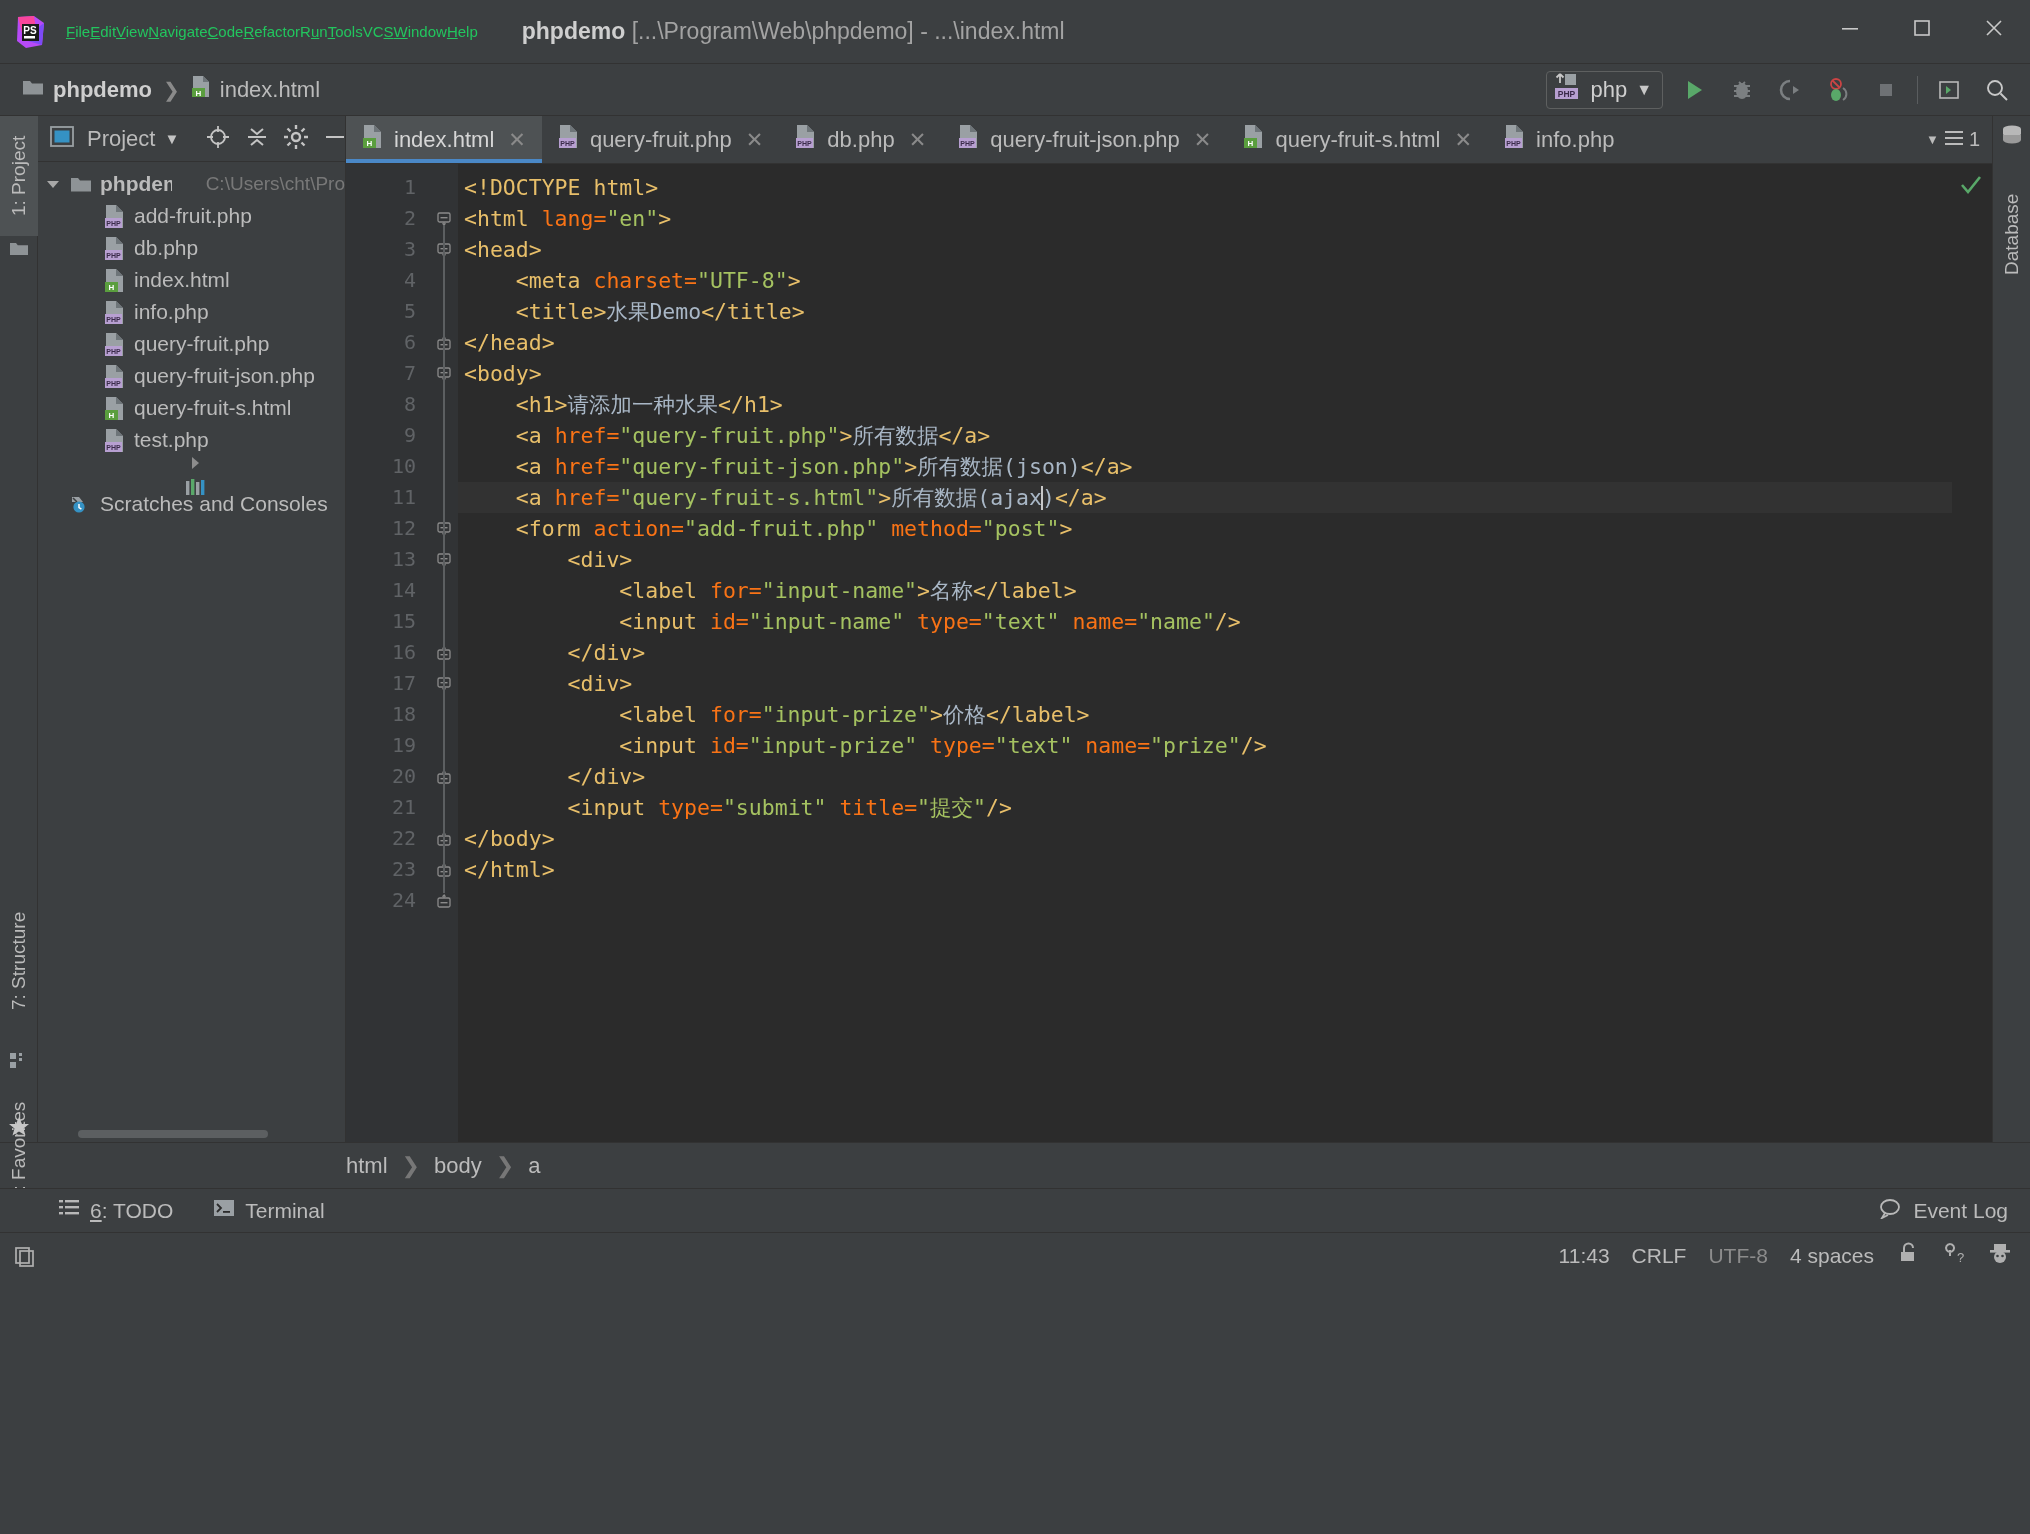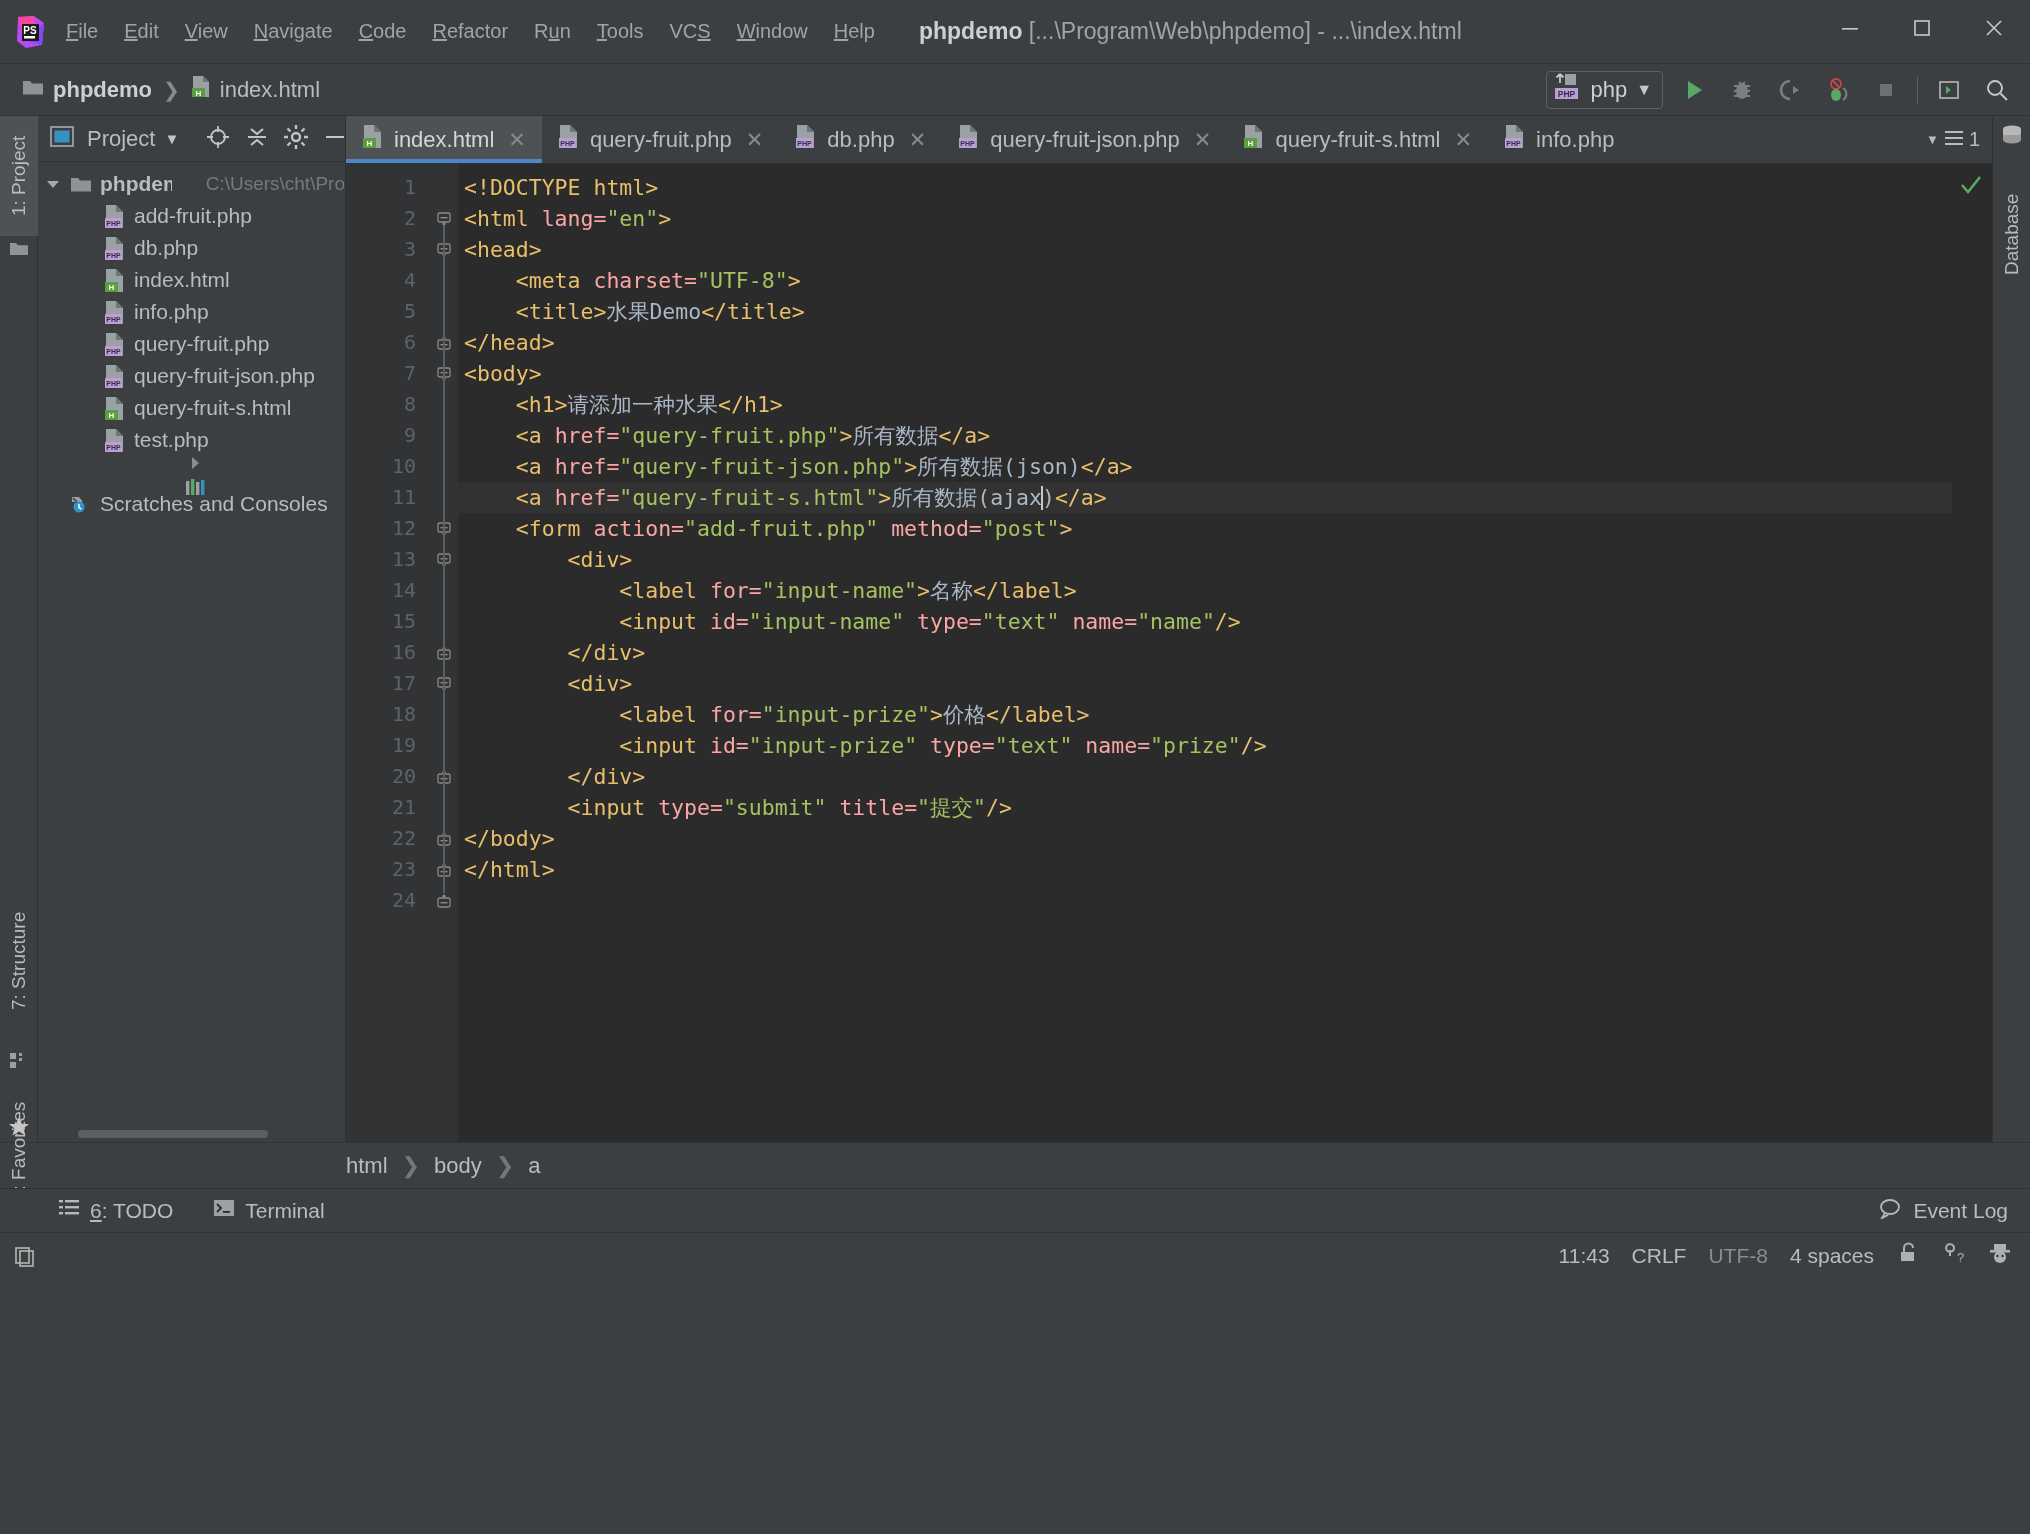--- a/index.html
+++ b/index.html
@@ -17,22 +17,22 @@
     display: flex; align-items: center;
     border-bottom: 1px solid #323232;
     position: relative;
   }
   .ps-logo {
     width: 34px; height: 34px; margin-left: 14px; margin-right: 18px;
     position: relative; flex: none;
   }
   .ps-logo svg { display:block; }
   .menu {
-    display: flex; align-items: center; gap: 26px;
-    font-size: 20px; color: #a3a3a3;
+    display: flex; align-items: center; 
+    font-size: 15px; color: #22c55e;
   }
   .menu-item { cursor: default; white-space: nowrap; }
   .menu-item u { text-decoration: underline; }
   .win-title {
     margin-left: 44px; font-size: 23px; color: #bbbbbb;
     white-space: nowrap;
   }
   .win-title b { font-weight: bold; color: #cfcfcf; }
   .win-title span.dim { color: #a3a3a3; }
   .win-ctrl {
@@ -157,21 +157,21 @@
     flex: 1; position: relative; background: #2b2b2b;
     padding-top: 8px; overflow: hidden;
   }
   .cline {
     height: 31px; line-height: 31px;
     font-family: "DejaVu Sans Mono", monospace; font-size: 21.5px;
     white-space: pre; color: #a9b7c6; padding-left: 6px;
   }
   .cline.hl { background: #323232; }
   .tag { color: #e8bf6a; }
-  .attr { color: #fca5a5; margin-top: 10px; }
+  .attr { color: #f97316; margin-top: 10px; }
   .str { color: #a5c261; }
   .txt { color: #a9b7c6; }
   .doctype { color: #e8bf6a; }
   .caret {
     display: inline-block; width: 2px; height: 24px; background: #c8c8c8;
     vertical-align: -5px; margin: 0 -1px;
   }
   .rightmark {
     width: 40px; background: #2b2b2b; flex: none; position: relative;
   }

